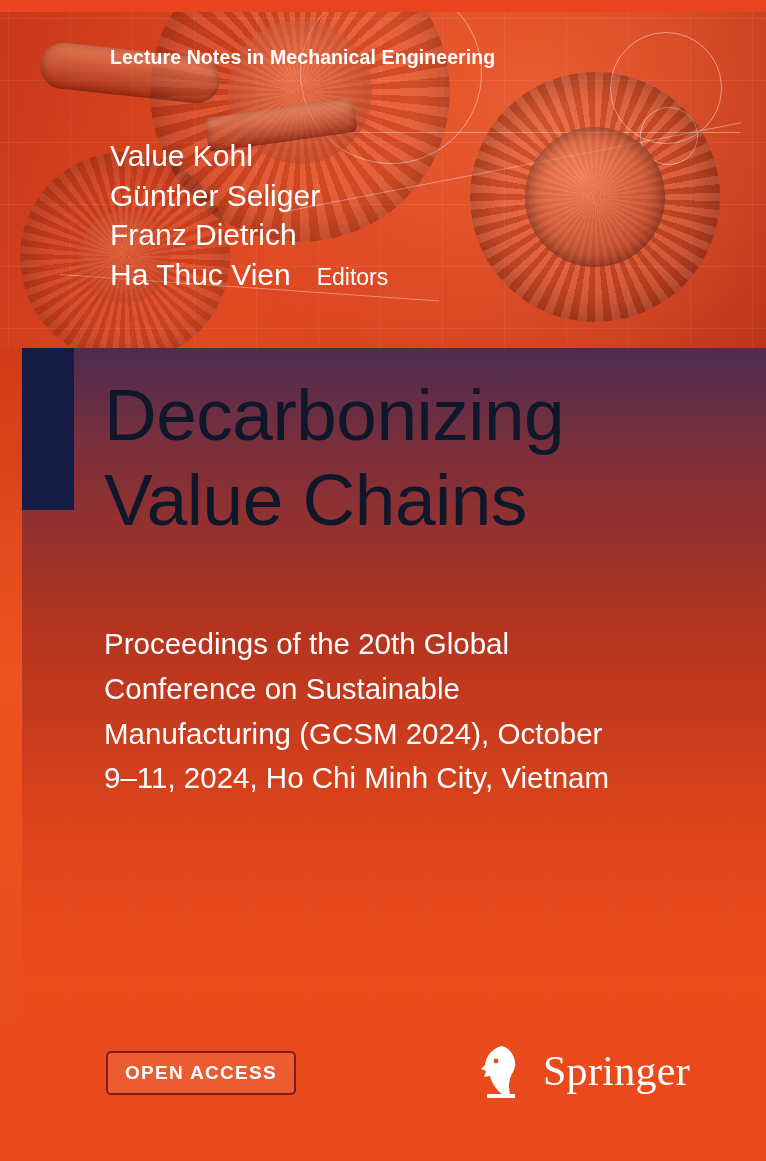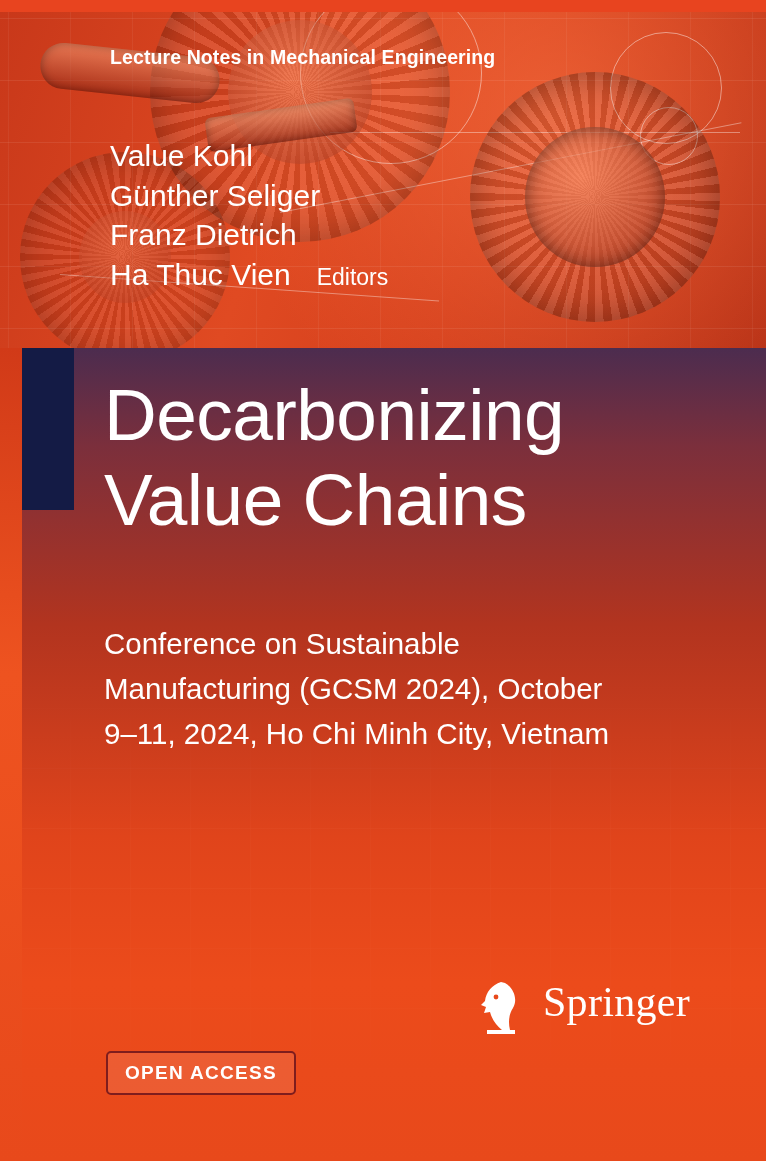--- a/index.html
+++ b/index.html
@@ -178,21 +178,21 @@
   .title {
     position: absolute;
     left: 104px;
     top: 372px;
     width: 640px;
     z-index: 6;
   }
   .title-line {
     font-size: 73px;
     font-weight: normal;
-    color: #ffffff;
+    color: #0f172a;
     line-height: 1.17;
     letter-spacing: -0.5px;
     white-space: nowrap;
   }
 
   
   .subtitle {
     position: absolute;
     left: 104px;
     top: 622px;
@@ -219,22 +219,23 @@
   }
   .open-access span {
     font-size: 19px;
     font-weight: bold;
     letter-spacing: 1.3px;
     color: #ffffff;
   }
   .springer {
     position: absolute;
     right: 76px;
-    top: 978px;
+    top: 1042px;
     display: flex;
+    align-items: center;
     gap: 16px;
     z-index: 6;
   }
   .springer-word {
     font-size: 42px;
     color: #ffffff;
     font-family: "Liberation Serif", serif;
     letter-spacing: 0.3px;
   }
 </style>
@@ -276,20 +277,21 @@
   <div class="texture"></div>
   <div class="spine"></div>
   <div class="navy-block"></div>
 
   <div class="title">
     <div class="title-line">Decarbonizing</div>
     <div class="title-line">Value Chains</div>
   </div>
 
   <div class="subtitle">
+    <div class="subtitle-line">Proceedings of the 20th Global</div>
     <div class="subtitle-line">Conference on Sustainable</div>
     <div class="subtitle-line">Manufacturing (GCSM 2024), October</div>
     <div class="subtitle-line">9–11, 2024, Ho Chi Minh City, Vietnam</div>
   </div>
 
   <div class="open-access">
     <span>OPEN ACCESS</span>
   </div>
 
   <div class="springer">

